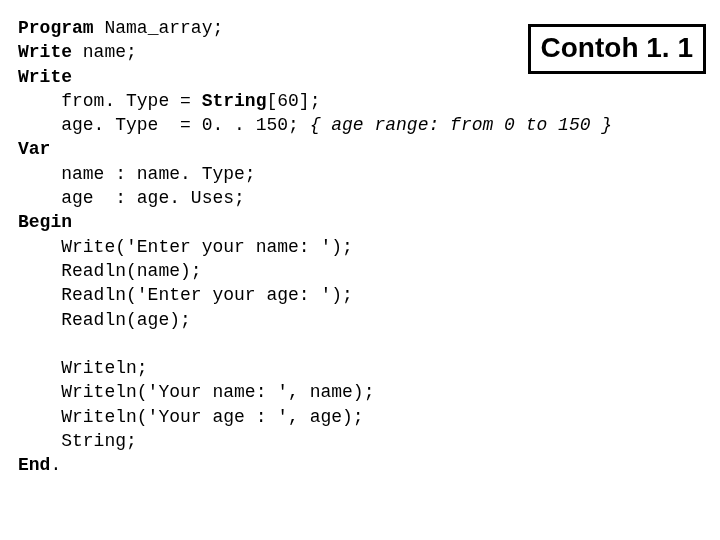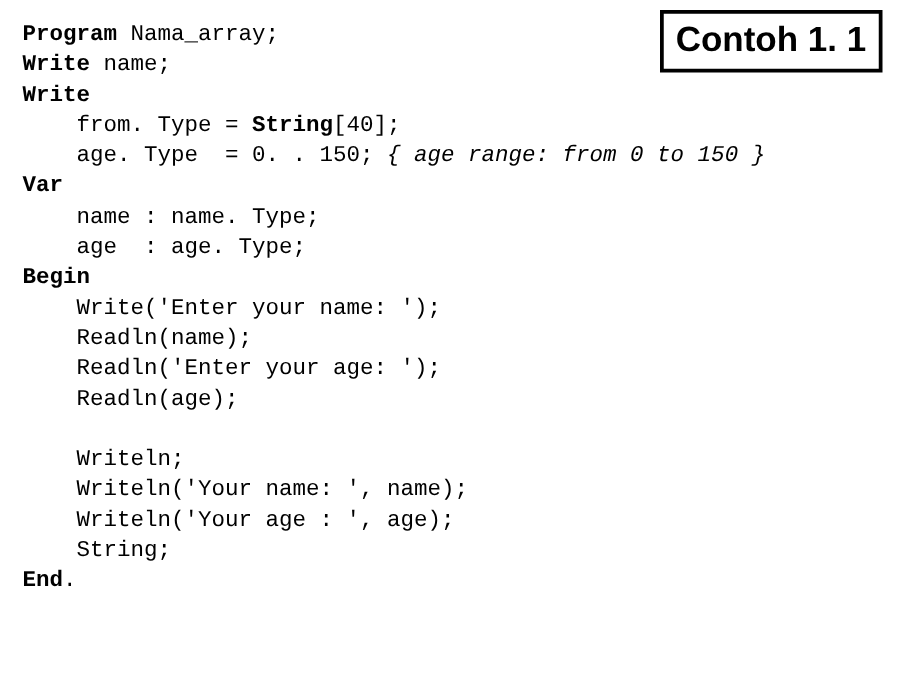--- a/index.html
+++ b/index.html
@@ -10,21 +10,21 @@
     background: #ffffff;
     font-family: "Courier New", Courier, monospace;
     font-size: 18px;
     line-height: 1.35;
     color: #000000;
     position: relative;
     overflow: hidden;
   }
   .label-box {
     position: absolute;
-    top: 8px;
+    top: 24px;
     right: 14px;
     border: 3px solid #000000;
     padding: 2px 10px 4px 10px;
     font-family: "Segoe UI", Arial, sans-serif;
     font-weight: 700;
     font-size: 28px;
     background: #ffffff;
   }
   pre.code {
     margin: 0;
@@ -39,25 +39,25 @@
 </head>
 <body>
 
 <div class="label-box">
   <span>Contoh 1. 1</span>
 </div>
 
 <pre class="code"><span class="b">Program</span><span> Nama_array;</span>
 <span class="b">Write</span><span> name;</span>
 <span class="b">Write</span>
-<span>    from. Type = </span><span class="b">String</span><span>[40];</span>
+<span>    from. Type = </span><span class="b">String</span><span>[60];</span>
 <span>    age. Type  = 0. . 150; </span><span class="i">{ age range: from 0 to 150 }</span>
 <span class="b">Var</span>
 <span>    name : name. Type;</span>
-<span>    age  : age. Type;</span>
+<span>    age  : age. Uses;</span>
 <span class="b">Begin</span>
 <span>    Write('Enter your name: ');</span>
 <span>    Readln(name);</span>
 <span>    Readln('Enter your age: ');</span>
 <span>    Readln(age);</span>
 <span> </span>
 <span>    Writeln;</span>
 <span>    Writeln('Your name: ', name);</span>
 <span>    Writeln('Your age : ', age);</span>
 <span>    String;</span>

